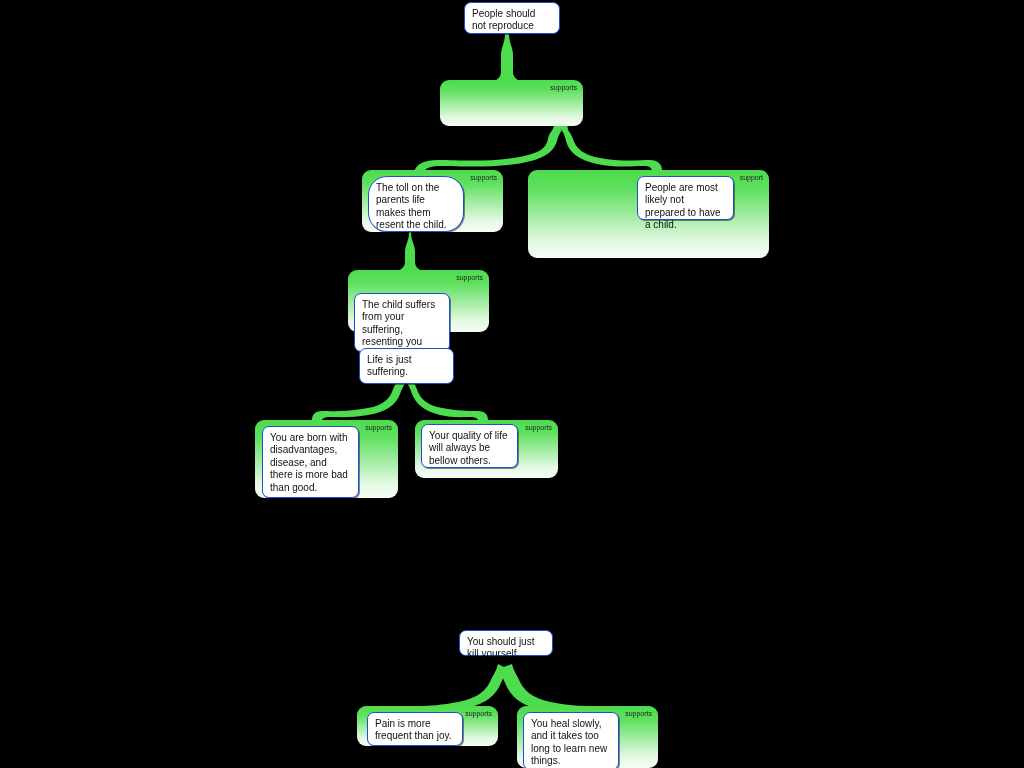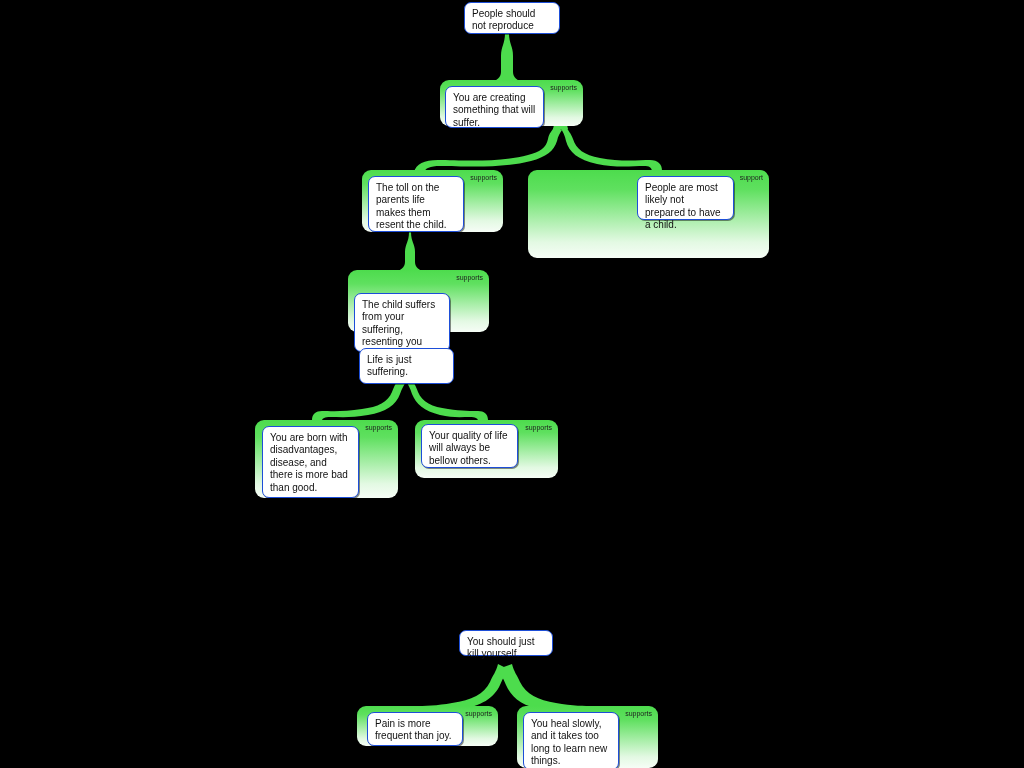--- a/index.html
+++ b/index.html
@@ -180,28 +180,25 @@
     </g>
   </svg>
 
   <div class="card root" style="left:464px; top:2px; width:96px; height:32px;">
     <span>People should not reproduce</span>
   </div>
 
   <div class="support-box" style="left:440px; top:80px; width:143px; height:46px;">
     <span class="support-label">supports</span>
   </div>
-  <div class="card" style="left:445px; top:86px; width:99px; height:42px;">
-    <span>You are creating something that will suffer.</span>
-  </div>
 
   <div class="support-box" style="left:362px; top:170px; width:141px; height:62px;">
     <span class="support-label">supports</span>
   </div>
-  <div class="card" style="left:368px; top:176px; width:96px; height:56px;">
+  <div class="card" style="left:368px; top:176px; width:96px; height:56px;border-radius:19px;">
     <span>The toll on the parents life makes them resent the child.</span>
   </div>
 
   <div class="support-box" style="left:528px; top:170px; width:241px; height:88px;">
     <span class="support-label">support</span>
   </div>
   <div class="card" style="left:637px; top:176px; width:97px; height:44px;">
     <span>People are most likely not prepared to have a child.</span>
   </div>
 

